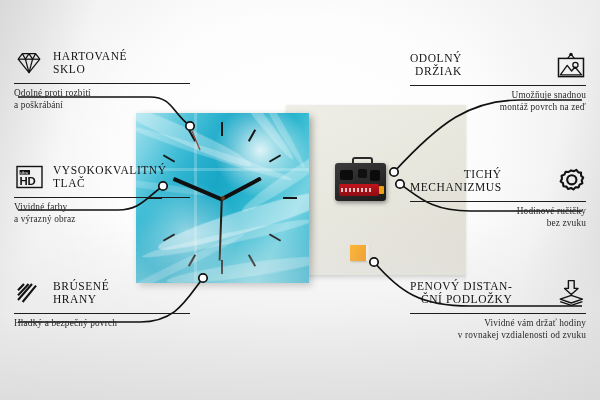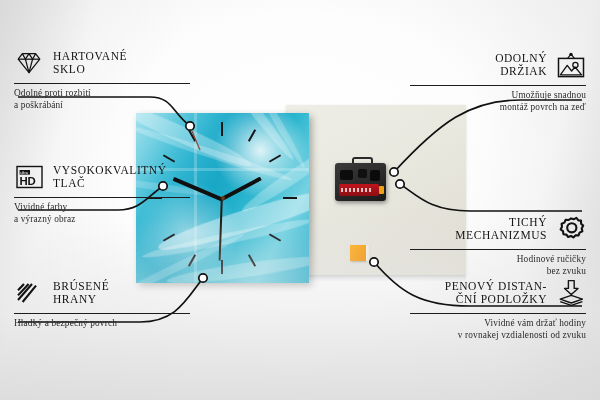--- a/index.html
+++ b/index.html
@@ -66,21 +66,21 @@
     background:linear-gradient(to right,#f3f1e9,#dedbd0);}
 
   
   #wires{position:absolute;inset:0;pointer-events:none;}
 
   
   .callout{position:absolute;width:176px;}
   .callout.left{left:14px;text-align:left;}
   .callout.right{right:14px;text-align:right;}
   .co-head{display:flex;align-items:center;gap:9px;}
-  .callout.right .co-head{flex-direction:row-reverse;}
+  .callout.right .co-head{flex-direction:row-reverse;justify-content:space-between;}
   .co-icon{flex:0 0 auto;width:30px;height:30px;display:flex;align-items:center;justify-content:center;}
   .co-title{font-weight:normal;font-size:11.5px;line-height:13.5px;letter-spacing:.55px;
     color:#141414;text-transform:uppercase;}
   .co-rule{height:0;border-top:1.3px solid #1d1d1d;margin:5px 0 4px 0;}
   .co-desc{font-size:9.3px;line-height:11.6px;color:#2a2a2a;letter-spacing:.15px;}
 </style>
 </head>
 <body>
 
 <div id="stage">
@@ -257,21 +257,21 @@
         <span>DRŽIAK</span>
       </span>
     </div>
     <div class="co-rule"></div>
     <div class="co-desc">
       <span>Umožňuje snadnou</span><br>
       <span>montáž povrch na zeď</span>
     </div>
   </div>
 
-  <div class="callout right" style="top:166px;margin-top:48px;">
+  <div class="callout right" style="top:166px;">
     <div class="co-head">
       <span class="co-icon">
         <svg width="30" height="28" viewBox="0 0 30 28">
           <g fill="none" stroke="#121212" stroke-width="2.1" stroke-linejoin="round">
             <path d="M15,3.4 L18.1,4.2 L20.4,2.9 L22.4,5.4 L25,5.6 L25.1,8.8 L27.2,10.6 L25.7,13.4
                      L26.4,16.2 L23.6,17.6 L22.6,20.4 L19.6,20.2 L17.4,22.4 L15,21 L12.2,22
                      L10.4,19.6 L7.4,19.2 L7,16.2 L4.6,14.4 L6,11.8 L5.6,8.8 L8.4,7.6 L9.6,4.8 L12.6,5 Z"></path>
           </g>
           <circle cx="15.8" cy="12.8" r="4.6" fill="none" stroke="#121212" stroke-width="2.1"></circle>
         </svg>

